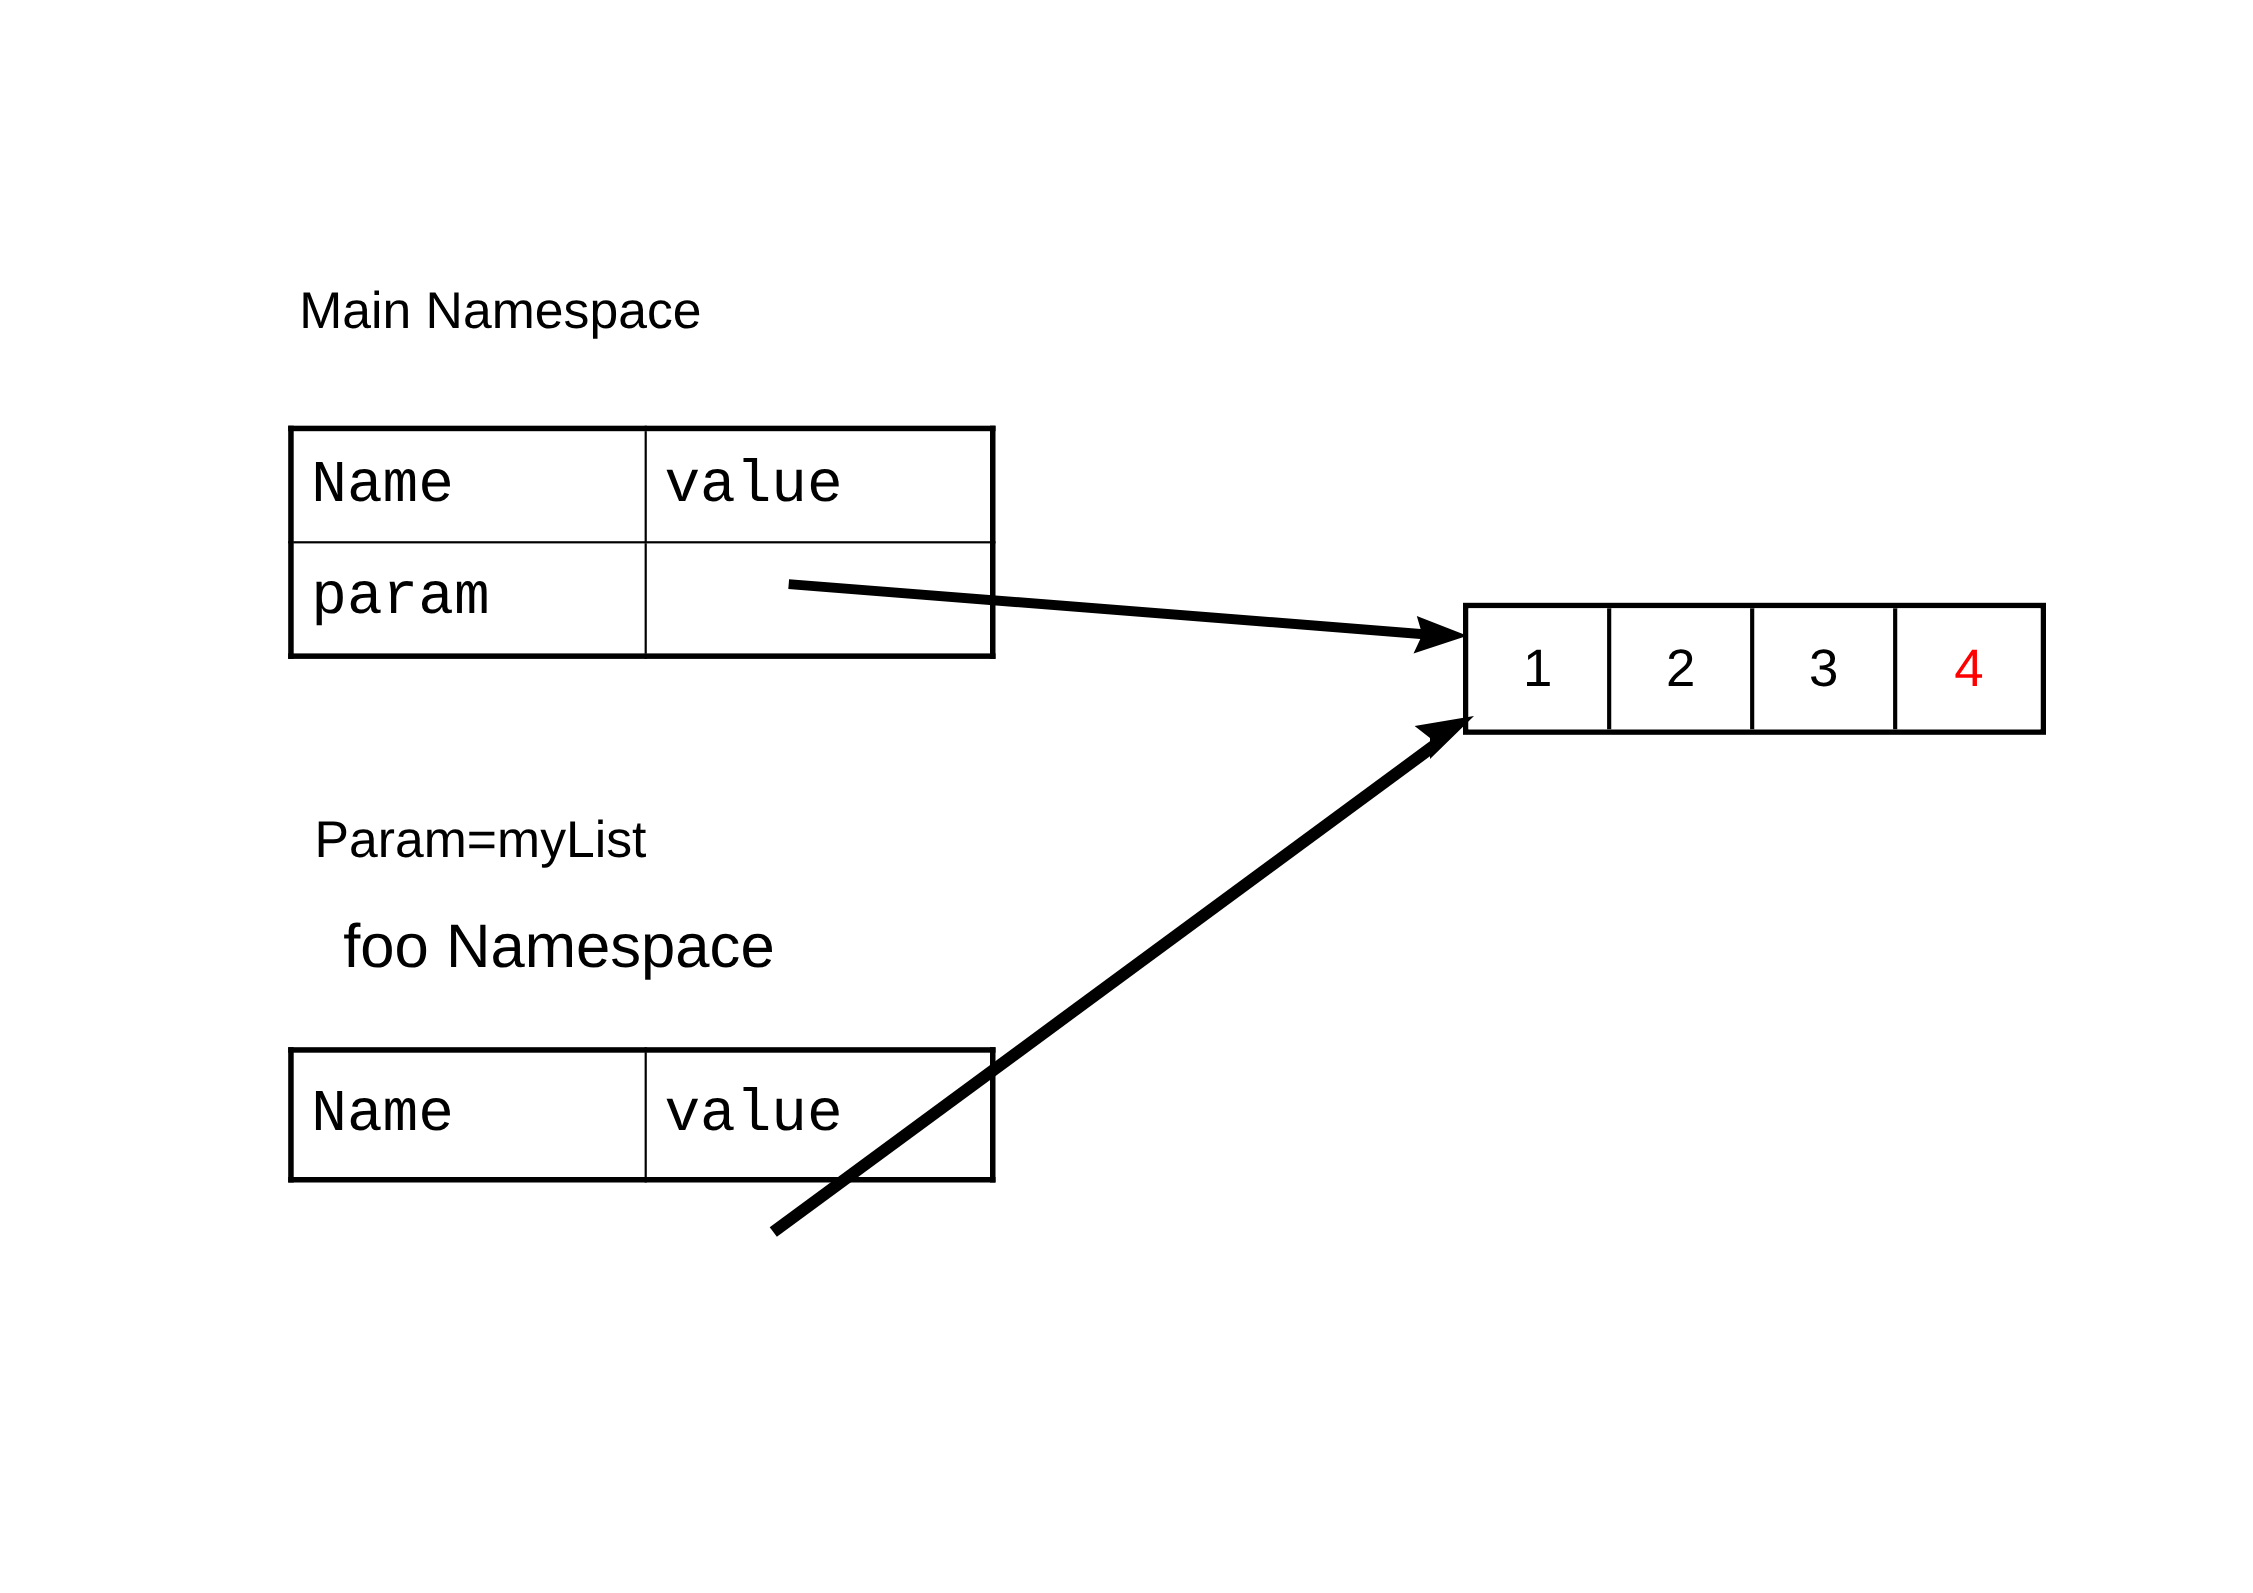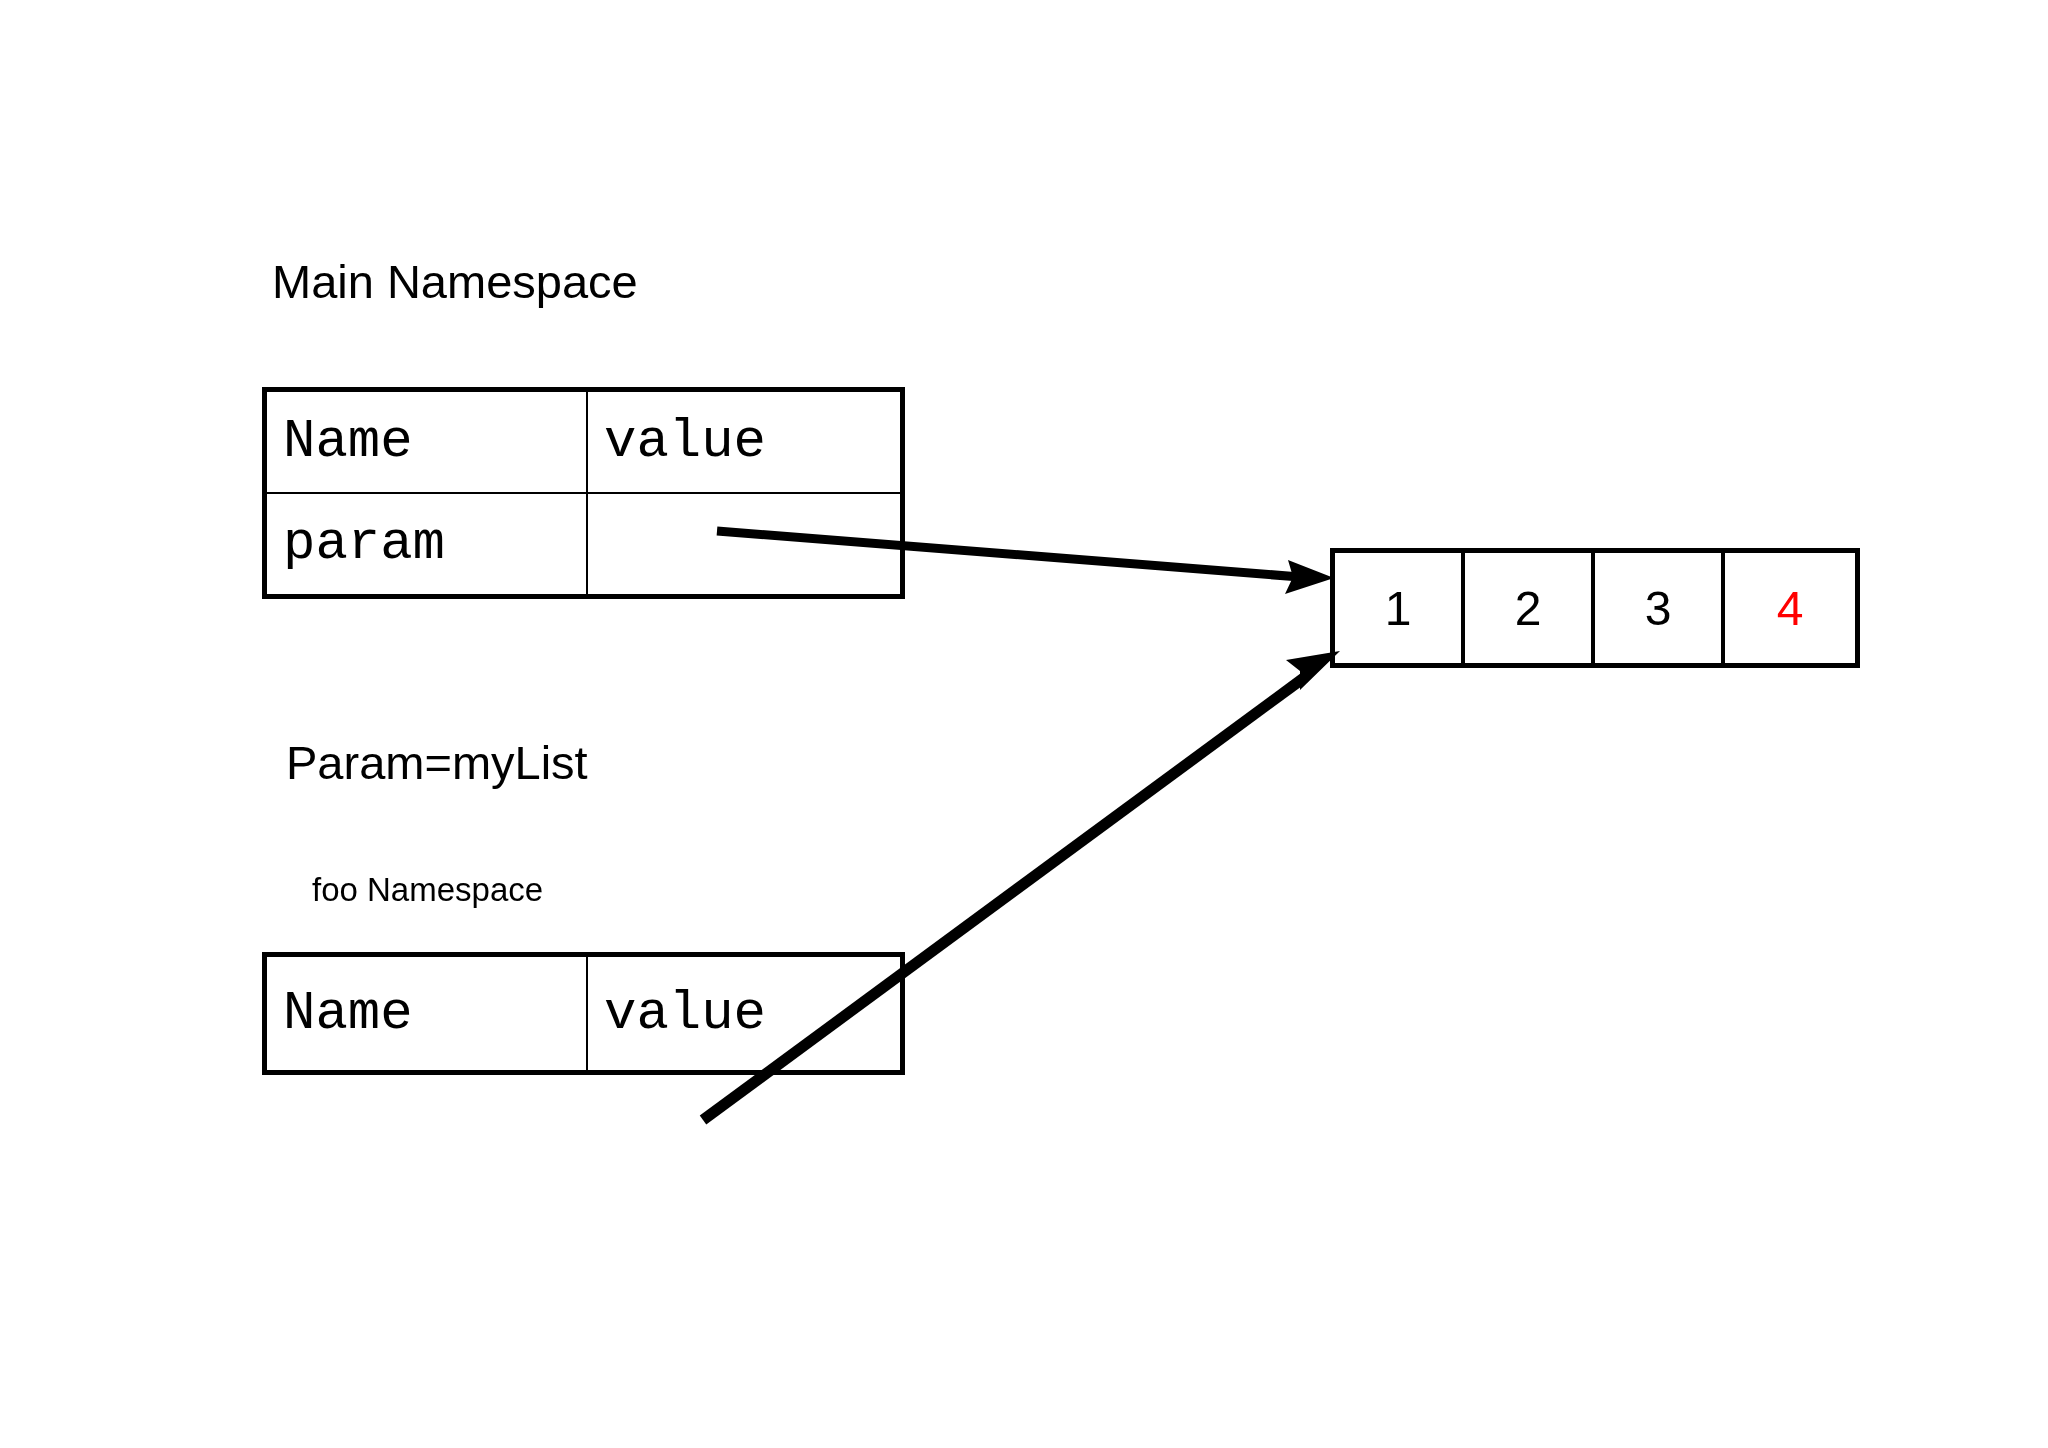--- a/index.html
+++ b/index.html
@@ -20,21 +20,21 @@
   .caption {
     position: absolute;
     color: #000000;
     font-family: "Liberation Sans", sans-serif;
     font-weight: 400;
     white-space: nowrap;
     line-height: 1;
   }
   #caption-main      { left: 272px; top: 258px; font-size: 47px; }
   #caption-param     { left: 286px; top: 691px; font-size: 47px; margin-top: 48px; }
-  #caption-foo       { left: 312px; top: 873px; font-size: 33px; }
+  #caption-foo       { left: 312px; top: 832px; font-size: 56px; }
 
   
   .ns-table {
     position: absolute;
     border-collapse: collapse;
     border: 5px solid #000000;
     background: #ffffff;
   }
   .ns-table td {
     border: 2px solid #000000;

